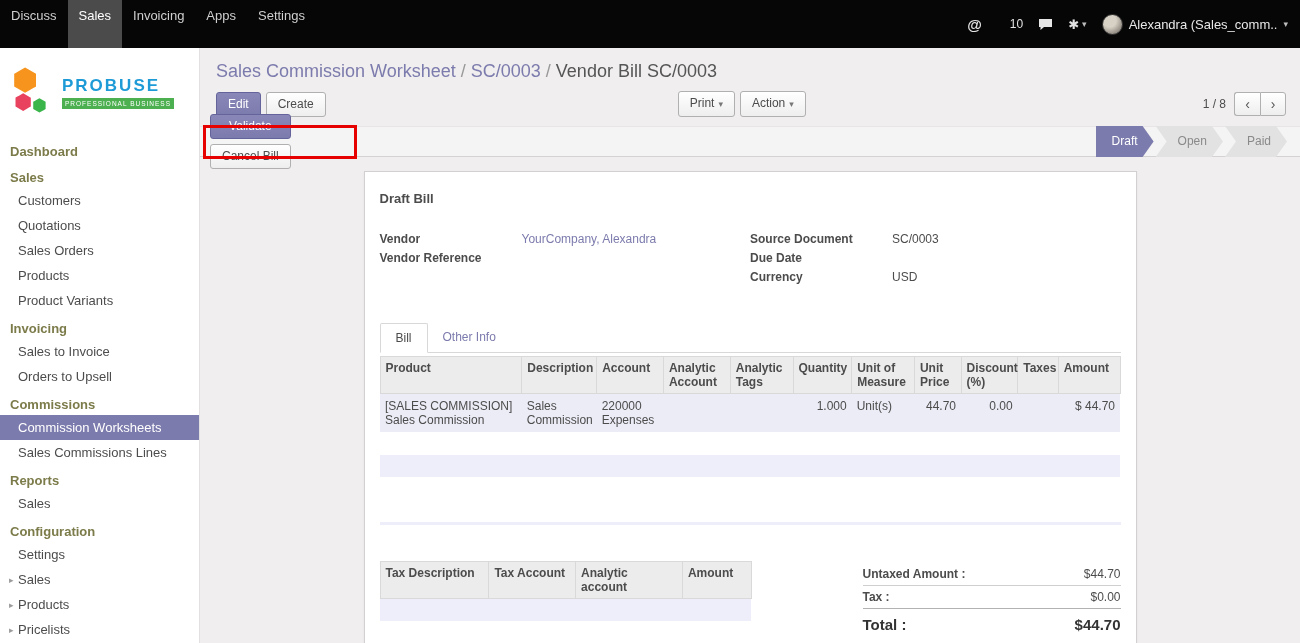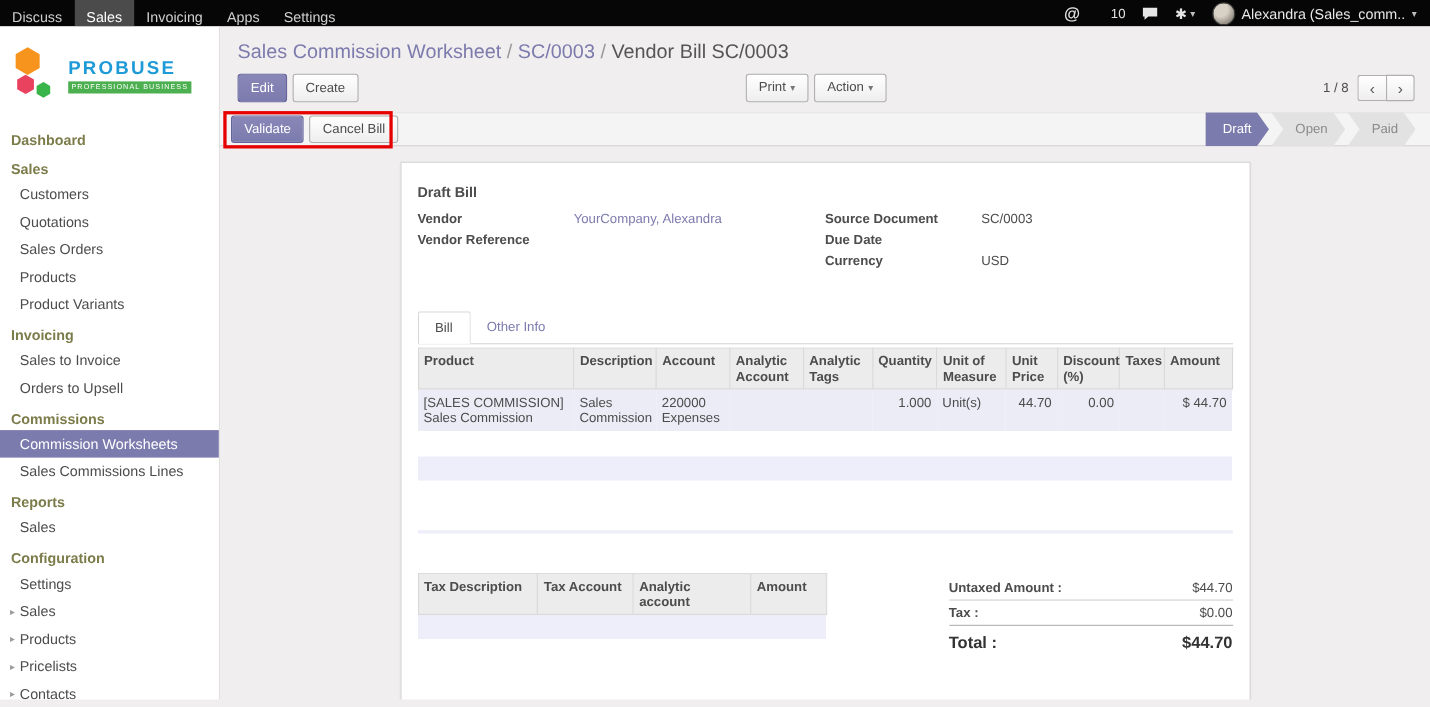--- a/index.html
+++ b/index.html
@@ -4,21 +4,21 @@
 <style>
   * { box-sizing: border-box; }
   html,body { margin:0; padding:0; }
   body {
     width:1300px; height:643px; overflow:hidden;
     font-family:"Liberation Sans", sans-serif;
     background:#f0eeee; color:#4c4c4c;
   }
   
   .topbar {
-    height:24px; background:#060606; display:flex; align-items:stretch;
+    height:48px; background:#060606; display:flex; align-items:stretch;
     color:#cfcfcf; font-size:13px;
   }
   .topbar .menu-item { padding:0 11px; line-height:31px; cursor:pointer; }
   .topbar .menu-item.active { background:#4b4b4b; color:#fff; }
   .topbar-right { margin-left:auto; display:flex; align-items:center; gap:15px; padding-right:12px; }
   .mention { display:flex; align-items:center; gap:4px; cursor:pointer; color:#e2e2e2; }
   .mention .at { font-size:15px; font-weight:bold; }
   .mention .cnt { font-size:12px;margin-left:24px; }
   .chat-ic { display:flex; align-items:center; cursor:pointer; }
   .debug { display:flex; align-items:center; gap:3px; cursor:pointer; color:#e2e2e2; font-size:13px; }
@@ -47,21 +47,21 @@
   .tagline { background:#4caf50; color:#fff; font-size:6.5px; letter-spacing:1px; padding:2px 3px; margin-top:2px; width:max-content; }
   .menu-sec { padding:8px 10px 3px 10px; font-size:13px; font-weight:bold; color:#7c7b4a; }
   .menu-sec.link { cursor:pointer; }
   .s-item { padding:5px 10px 5px 18px; font-size:13px; color:#4c4c4c; cursor:pointer; display:flex; align-items:center; }
   .s-item.active, .s-item.active:hover { background:#7c7bad; color:#fff; }
   .expand { color:#9b9b9b; font-size:9px; width:9px; margin-left:-9px; flex:none; }
   
   .breadcrumb { padding:13px 16px 0 16px; font-size:18px; color:#555; }
   .breadcrumb .bc-link { color:#7c7bad; cursor:pointer; }
   .breadcrumb .bc-sep { color:#999; padding:0 5px; }
-  .actions-row { display:flex; padding:9px 14px 9px 16px; }
+  .actions-row { display:flex; align-items:center; padding:9px 14px 9px 16px; }
   .btn {
     display:inline-block; font-size:12px; padding:4px 11px; border-radius:3px;
     border:1px solid #b0b0b0; background:linear-gradient(#ffffff,#eeeeee);
     color:#4c4c4c; cursor:pointer; line-height:15px;
   }
   .btn-primary { background:linear-gradient(#8987b8,#7c7bad); border-color:#64639a; color:#fff; }
   .grp { display:flex; gap:5px; }
   .mid-grp { margin-left:352px; display:flex; gap:5px; }
   .btn .b-caret { font-size:9px; color:#777; margin-left:4px; }
   .pager { margin-left:auto; display:flex; align-items:center; gap:8px; font-size:12px; color:#4c4c4c; }
@@ -71,40 +71,40 @@
     display:flex; align-items:center; justify-content:center; cursor:pointer; font-size:14px; color:#555;
   }
   .pg-btn:first-child { border-radius:3px 0 0 3px; border-right:none; }
   .pg-btn:last-child { border-radius:0 3px 3px 0; }
   
   .statusbar {
     position:relative; height:31px; background:#f5f4f4;
     border-bottom:1px solid #d4d2d2; border-top:1px solid #e7e5e5;
     display:flex; align-items:center; padding-left:10px;
   }
-  .sb-btns { display:flex; gap:5px; position:relative; z-index:1; }
+  .sb-btns { display:flex; gap:5px; position:relative; z-index:1;flex-direction:column; }
   .annotation {
     position:absolute; left:3px; top:-2px; width:154px; height:34px;
     border:3px solid #e60000; pointer-events:none; z-index:2;
   }
   .arrows { margin-left:auto; display:flex; height:31px; margin-right:13px; }
   .arrow {
     padding:0 16px 0 22px; line-height:31px; font-size:12px; color:#8a8a8a;
     background:#e3e2e2; cursor:pointer; margin-left:2px;
     clip-path:polygon(0 0, calc(100% - 11px) 0, 100% 50%, calc(100% - 11px) 100%, 0 100%, 11px 50%);
   }
   .arrow.first { clip-path:polygon(0 0, calc(100% - 11px) 0, 100% 50%, calc(100% - 11px) 100%, 0 100%); padding-left:16px; }
   .arrow.active { background:#7c7bad; color:#fff; }
   
   .sheet {
     width:773px; margin:14px auto 0 auto; background:#fff;
     border:1px solid #d2d0d0; box-shadow:0 1px 2px rgba(0,0,0,.06);
     padding:19px 15px 30px 15px; height:620px;
   }
-  .sheet-title { font-size:13px; font-weight:bold; margin-bottom:10px; }
+  .sheet-title { font-size:13px; font-weight:bold; margin-bottom:26px; }
   .fields { display:flex; font-size:12px; }
   .fcol { width:50%; }
   .frow { display:flex; min-height:19px; margin-bottom:0; }
   .flabel { width:142px; font-weight:bold; color:#4c4c4c; flex:none; }
   .fvalue { flex:1; color:#4c4c4c; }
   .fvalue.link { color:#7c7bad; cursor:pointer; }
   .tabs { margin-top:34px; border-bottom:1px solid #d8d8d8; display:flex; padding-left:0; }
   .tab { padding:7px 15px; font-size:12px; cursor:pointer; }
   .tab.active {
     border:1px solid #d8d8d8; border-bottom:1px solid #fff; margin-bottom:-1px;

